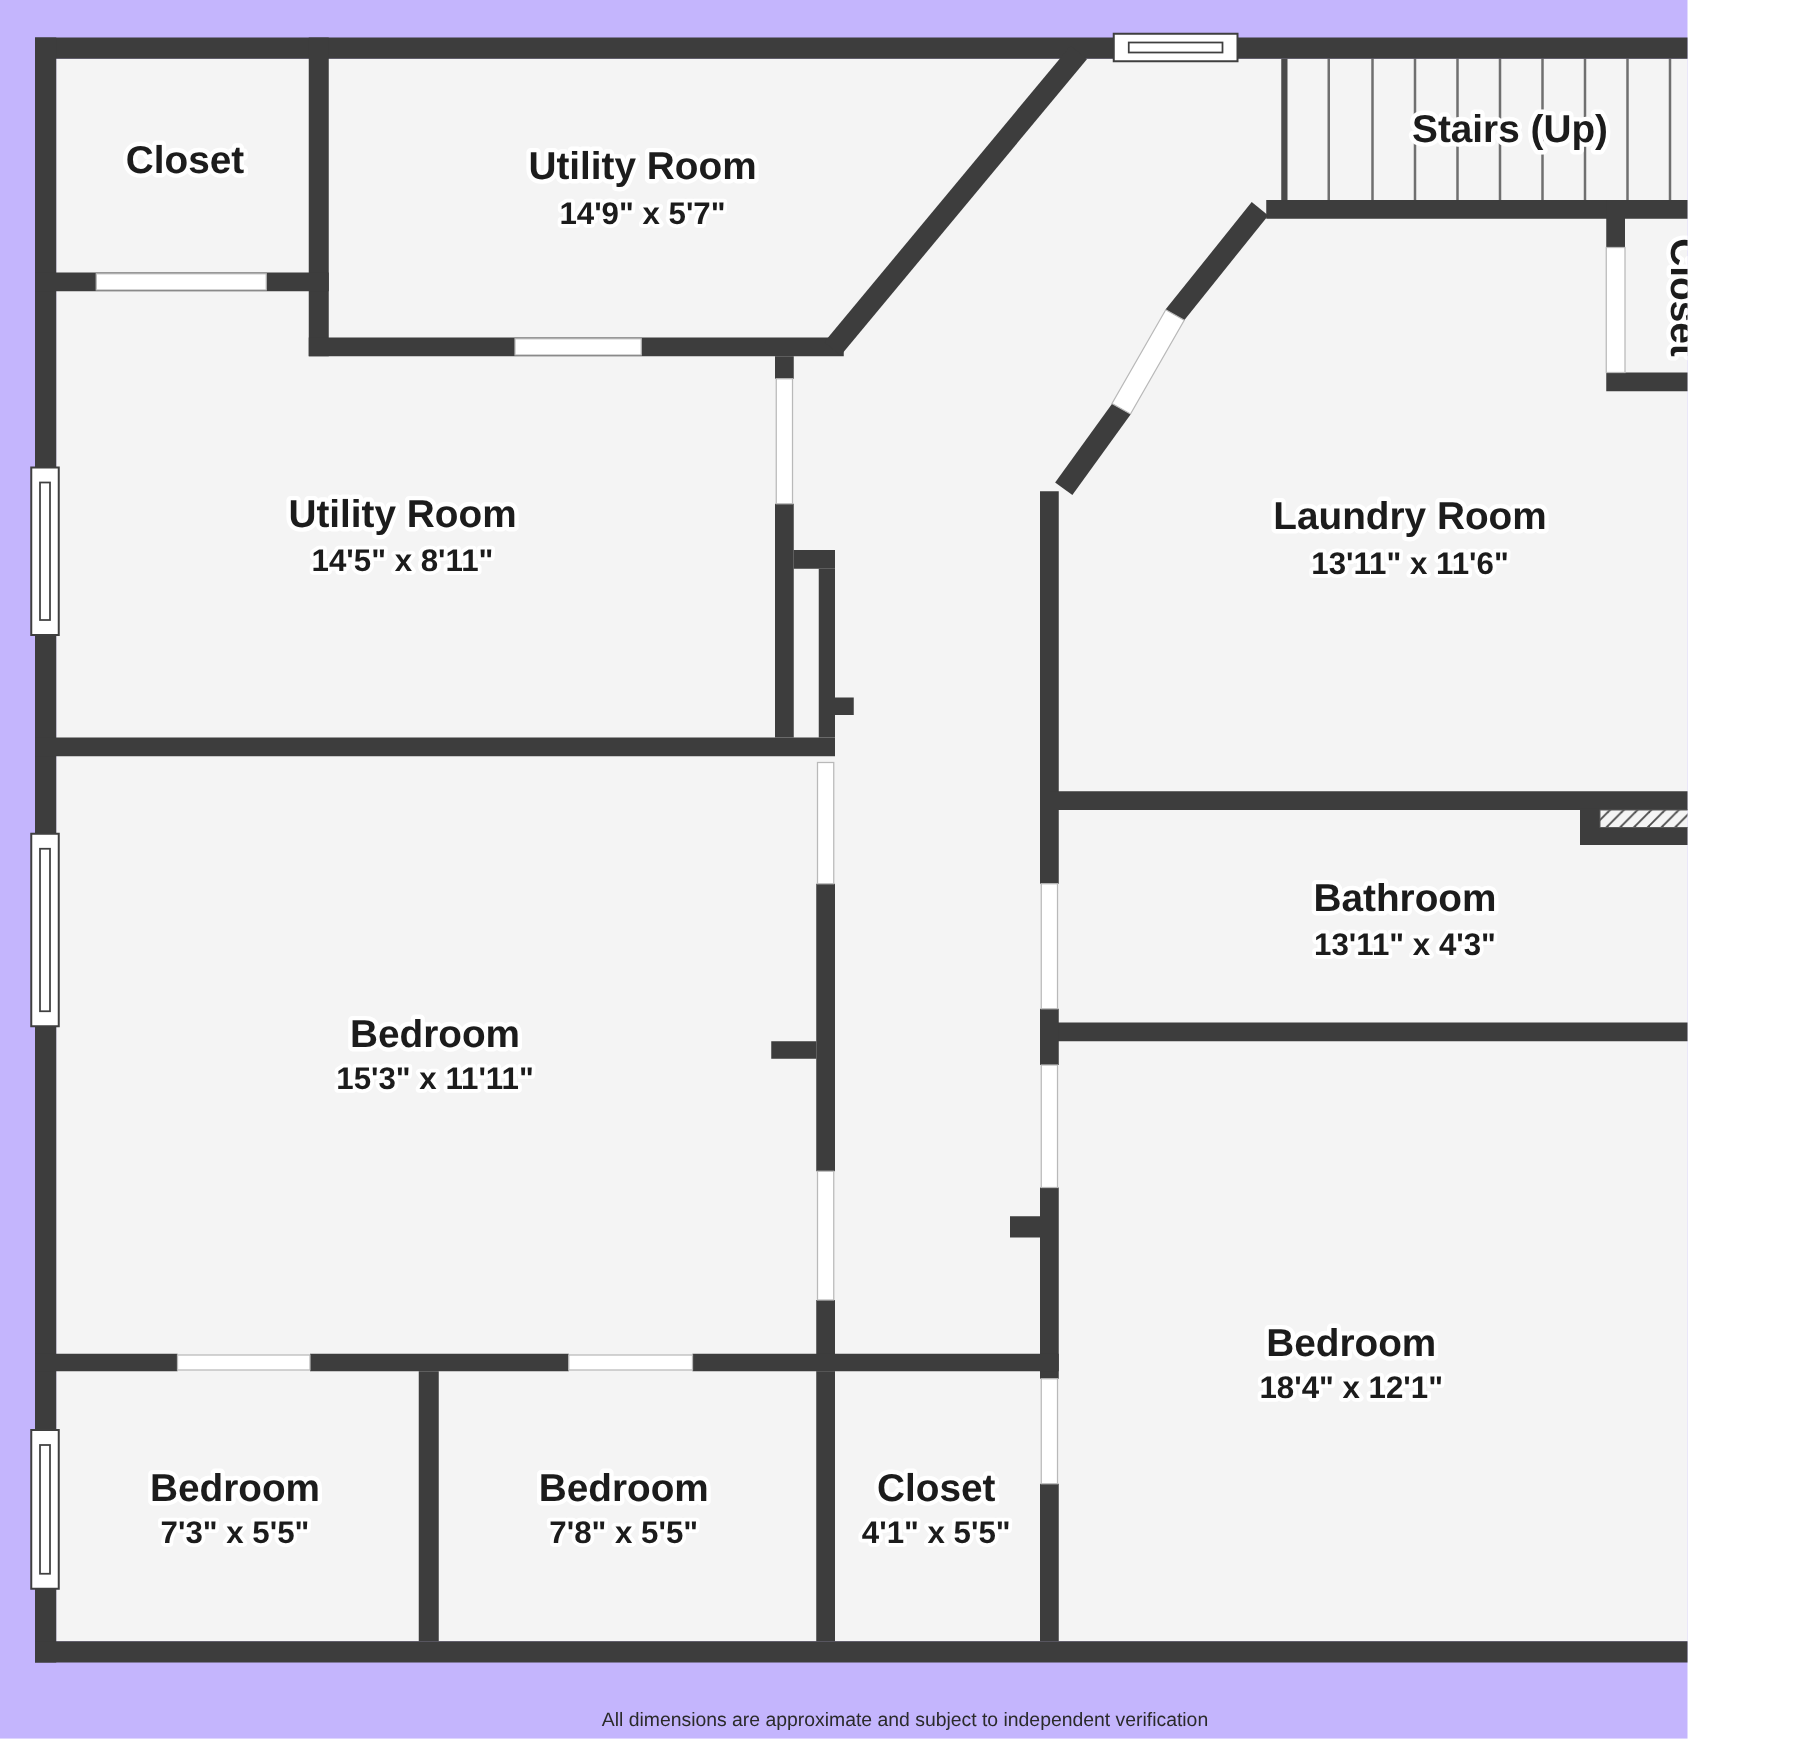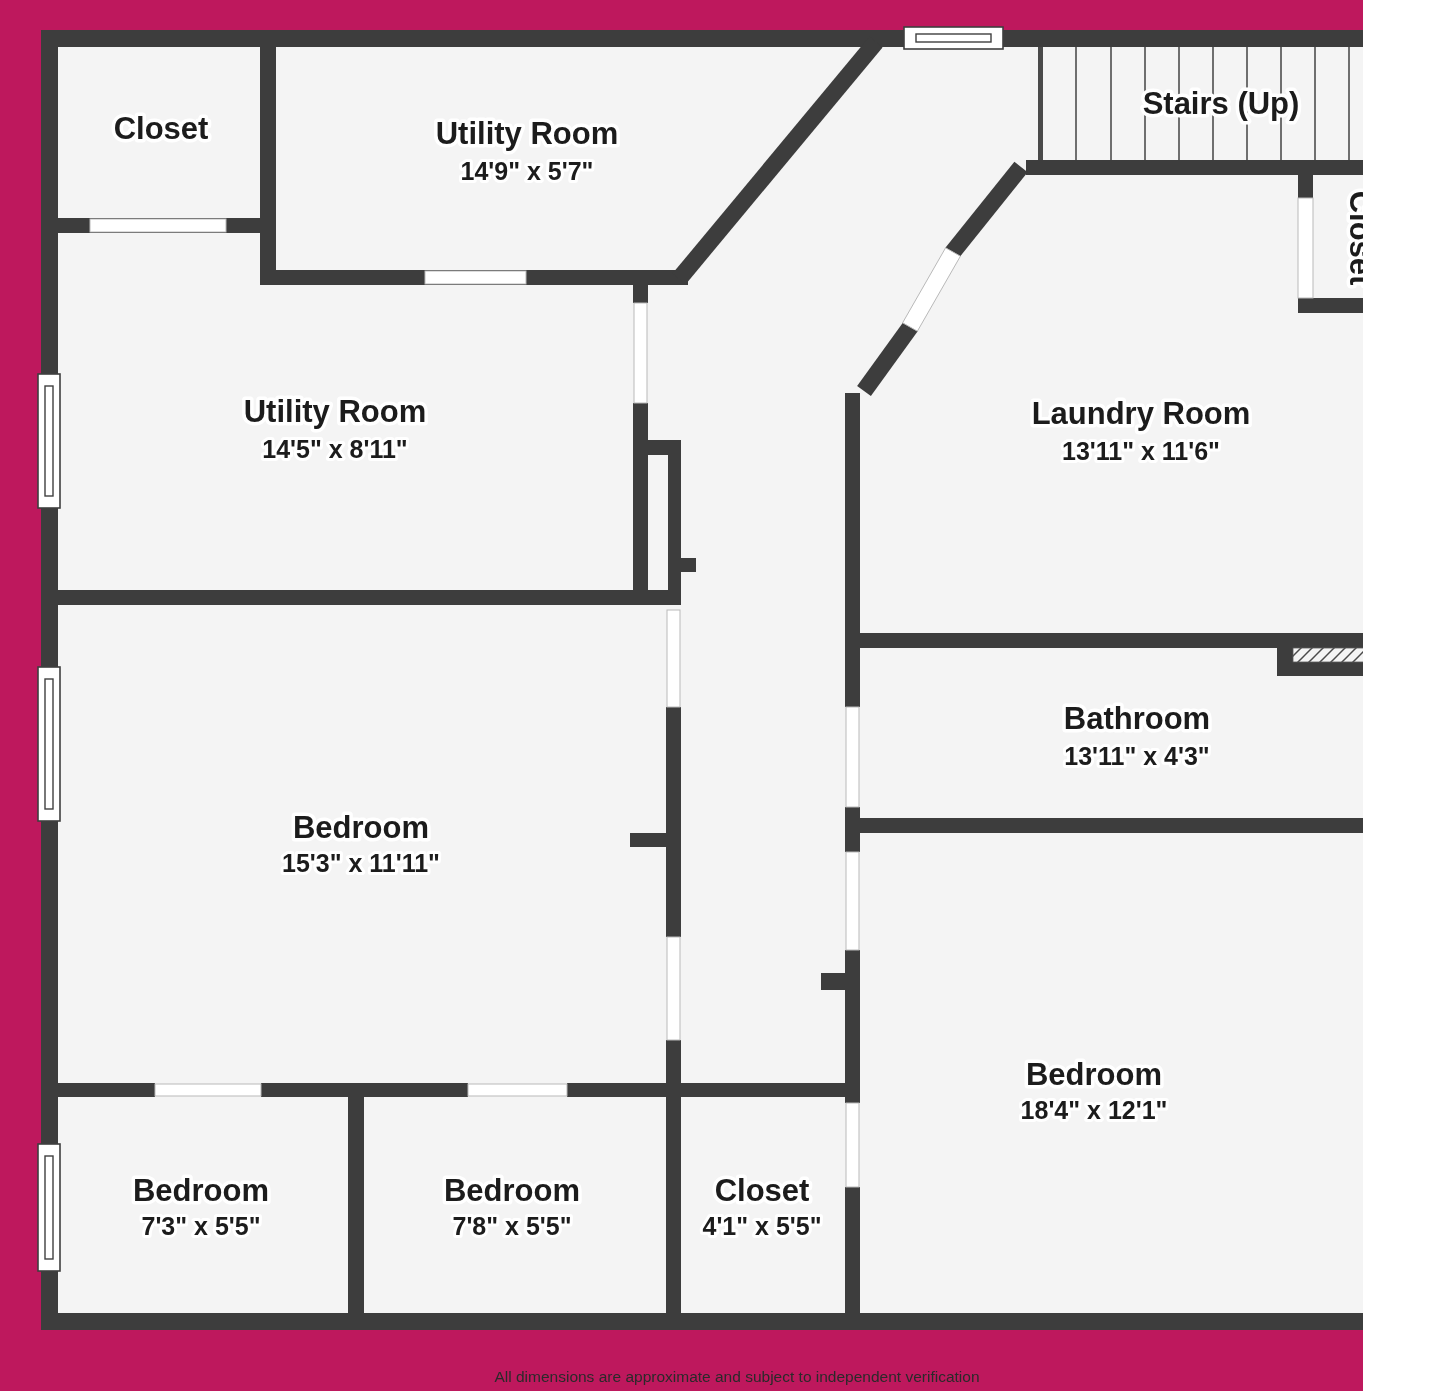--- a/index.html
+++ b/index.html
@@ -1,17 +1,17 @@
 <!DOCTYPE html>
 <html><head>
 <meta charset="utf-8">
 <style>
   html,body{margin:0;padding:0;background:#ffffff;}
-  .stage{position:relative;width:1350px;height:1391px;background:#be185d;overflow:hidden;
-         font-family:"Liberation Sans",sans-serif;padding-left:13px;}
+  .stage{position:relative;width:1350px;height:1391px;background:#c4b5fd;overflow:hidden;
+         font-family:"Liberation Sans",sans-serif;}
   svg{display:block;}
   .floor{fill:#f4f4f4;}
   .wall{fill:#3d3d3d;}
   .wall-stroke{stroke:#3d3d3d;stroke-width:17;fill:none;}
   .door{fill:#ffffff;stroke:#b9b9b9;stroke-width:1;}
   .win{fill:#ffffff;stroke:#3f3f3f;stroke-width:1.6;}
   .winline{fill:none;stroke:#3f3f3f;stroke-width:1.4;}
   .tread{stroke:#6f6f6f;stroke-width:2;}
   .thinwall{fill:#4a4a4a;}
   .hatch-band{fill:url(#hatchpat);stroke:#5a5a5a;stroke-width:0.8;}

